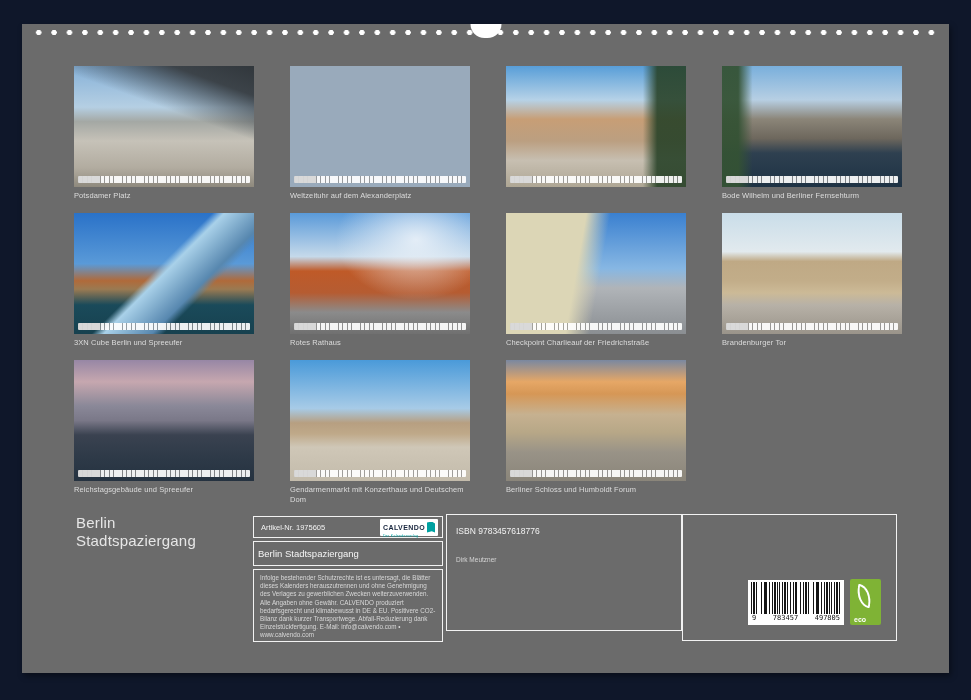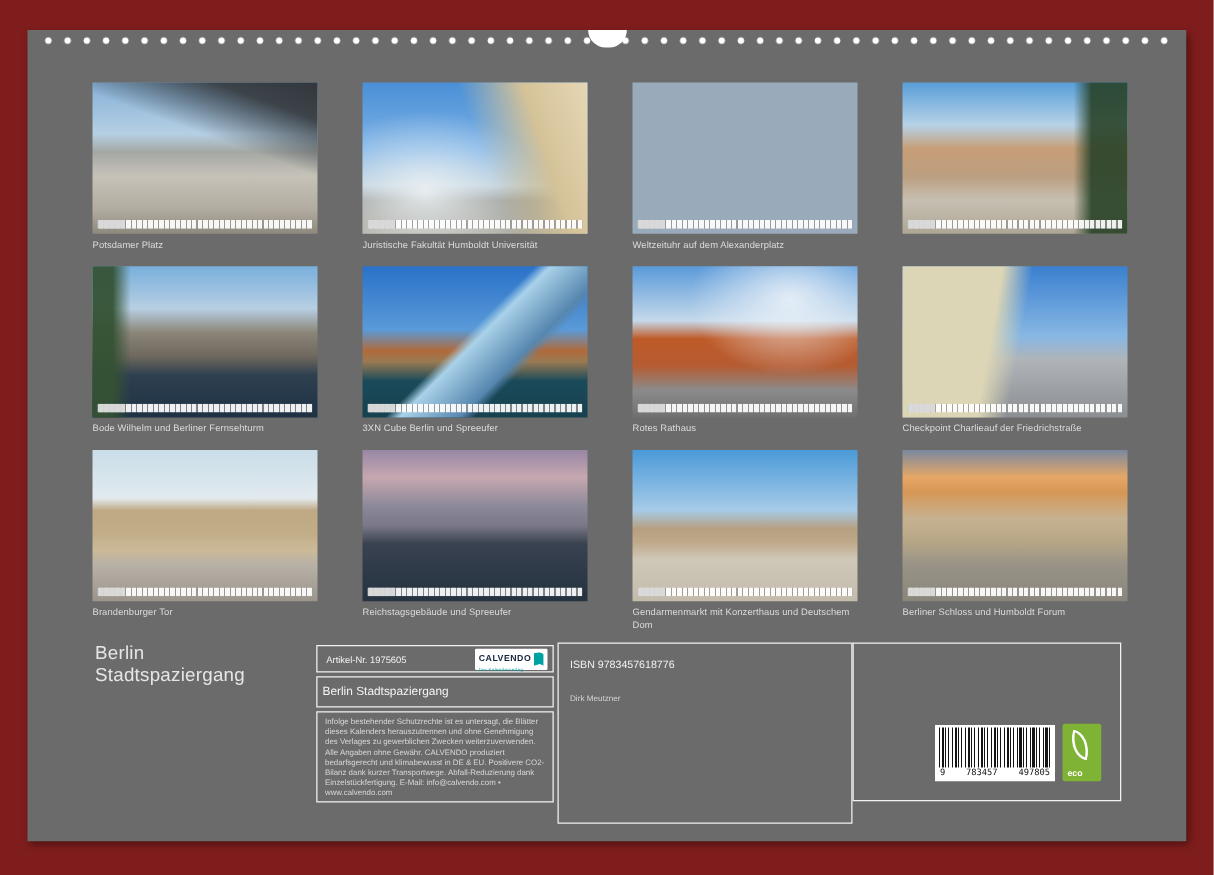--- a/index.html
+++ b/index.html
@@ -1,16 +1,16 @@
 <!DOCTYPE html>
 <html><head>
 <meta charset="utf-8">
 <style>
   html,body{margin:0;padding:0;background:#ffffff;}
-  .stage{position:relative;width:971px;height:700px;background:#7f1d1d;overflow:hidden;
+  .stage{position:relative;width:971px;height:700px;background:#0f172a;overflow:hidden;
          font-family:"Liberation Sans",sans-serif;}
   .page{position:absolute;left:22px;top:24px;width:927px;height:649px;background:#6b6b6b;
         box-shadow:2px 3px 6px rgba(0,0,0,.4);}
   
   .holes{position:absolute;left:9px;right:9px;top:3px;height:11px;
          background-image:radial-gradient(circle,#ffffff 2.4px,rgba(255,255,255,0) 2.9px);
          background-size:15.4px 11px;background-position:0 50%;background-repeat:repeat-x;}
   .notch{position:absolute;top:0;left:50%;transform:translateX(-50%);width:31px;height:14px;
          background:#ffffff;border-radius:0 0 16px 16px;z-index:3;}
   
@@ -54,21 +54,21 @@
   .box{border:1.5px solid #f2f2f2;box-sizing:border-box;color:#f0f0f0;}
   .boxcol{position:absolute;left:231px;top:492px;width:190px;}
   .box-artikel{height:22px;display:flex;align-items:center;justify-content:space-between;padding:0 4px 0 7px;}
   .artikel-label{font-size:7.5px;color:#f2f2f2;}
   .calvendo{height:15px;background:#ffffff;display:flex;align-items:center;gap:2px;padding:1px 3px;border-radius:1px;}
   .cal-word{font-size:7px;font-weight:bold;color:#17253d;letter-spacing:.4px;line-height:1;}
   .cal-tag{display:block;font-size:3.5px;font-weight:normal;color:#00a1a1;letter-spacing:.3px;margin-top:.5px;}
   .cal-flag{width:8px;height:11px;background:#00a1a1;clip-path:polygon(0 10%,60% 0,100% 18%,100% 100%,60% 88%,0 100%);}
   .box-ptitle{margin-top:3px;height:25px;display:flex;align-items:center;padding:0 4px;font-size:9.5px;color:#f5f5f5;}
   .box-legal{margin-top:3px;height:73px;padding:4px 6px;font-size:6.3px;line-height:1.3;color:#d8d8d8;}
-  .box-isbn{position:absolute;left:424px;top:490px;width:236px;height:145px;padding-left:12px;}
+  .box-isbn{position:absolute;left:424px;top:490px;width:236px;height:117px;padding-left:12px;}
   .isbn-text{position:absolute;left:9px;top:11px;font-size:8.5px;color:#f2f2f2;}
   .photog{position:absolute;left:9px;top:41px;font-size:6.5px;color:#d5d5d5;}
   .addr{position:absolute;left:100px;top:10px;font-size:8px;line-height:1.25;color:#f2f2f2;}
   .box-barcode{position:absolute;left:660px;top:490px;width:215px;height:127px;}
   .barcode{position:absolute;left:65px;top:65px;width:96px;height:45px;background:#ffffff;padding:2px 3px 1px;box-sizing:border-box;}
   .bars{height:32px;background:repeating-linear-gradient(90deg,
         #141414 0 1px,#ffffff 1px 2.2px,#141414 2.2px 4.2px,#ffffff 4.2px 5px,
         #141414 5px 5.8px,#ffffff 5.8px 7.6px,#141414 7.6px 8.4px,#ffffff 8.4px 10.4px);}
   .digits{display:flex;justify-content:space-between;font-family:"DejaVu Sans Mono",monospace;
           font-size:7px;color:#111;padding:0 1px;line-height:1.4;}
@@ -86,26 +86,20 @@
     <div class="notch"></div>
 
     <div class="grid">
       <figure class="tile">
         <div class="photo p1">
           <div class="strip"></div>
         </div>
         <figcaption class="cap">Potsdamer Platz</figcaption>
       </figure>
       <figure class="tile">
-        <div class="photo p2">
-          <div class="strip"></div>
-        </div>
-        <figcaption class="cap">Juristische Fakultät Humboldt Universität</figcaption>
-      </figure>
-      <figure class="tile">
         <div class="photo p3">
           <div class="strip"></div>
         </div>
         <figcaption class="cap">Weltzeituhr auf dem Alexanderplatz</figcaption>
       </figure>
       <figure class="tile">
         <div class="photo p4">
           <div class="strip"></div>
         </div>
       </figure>

